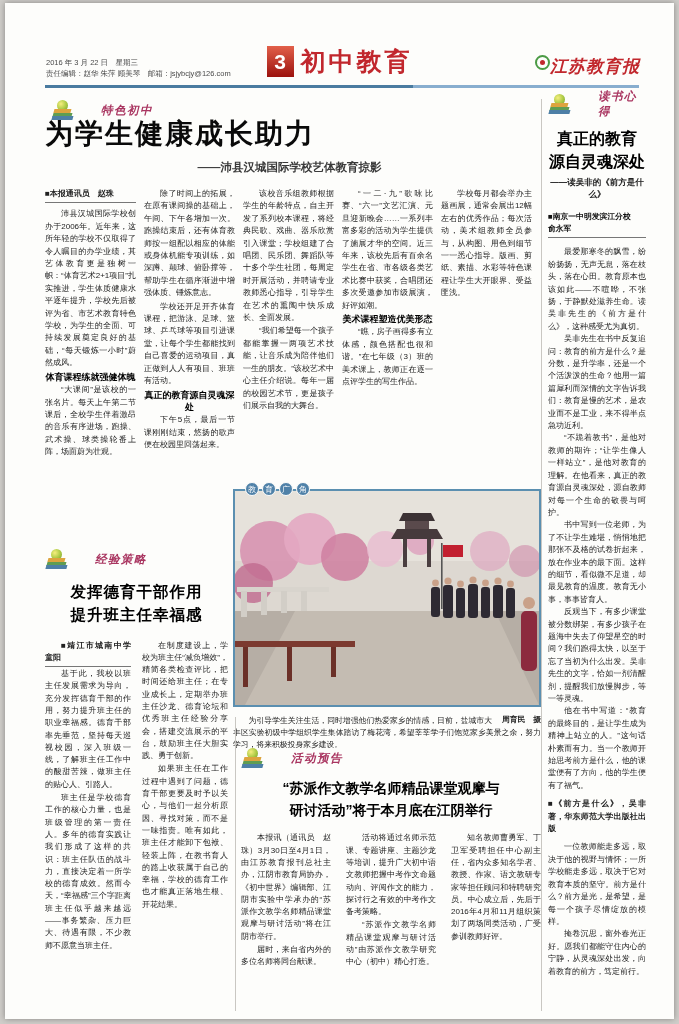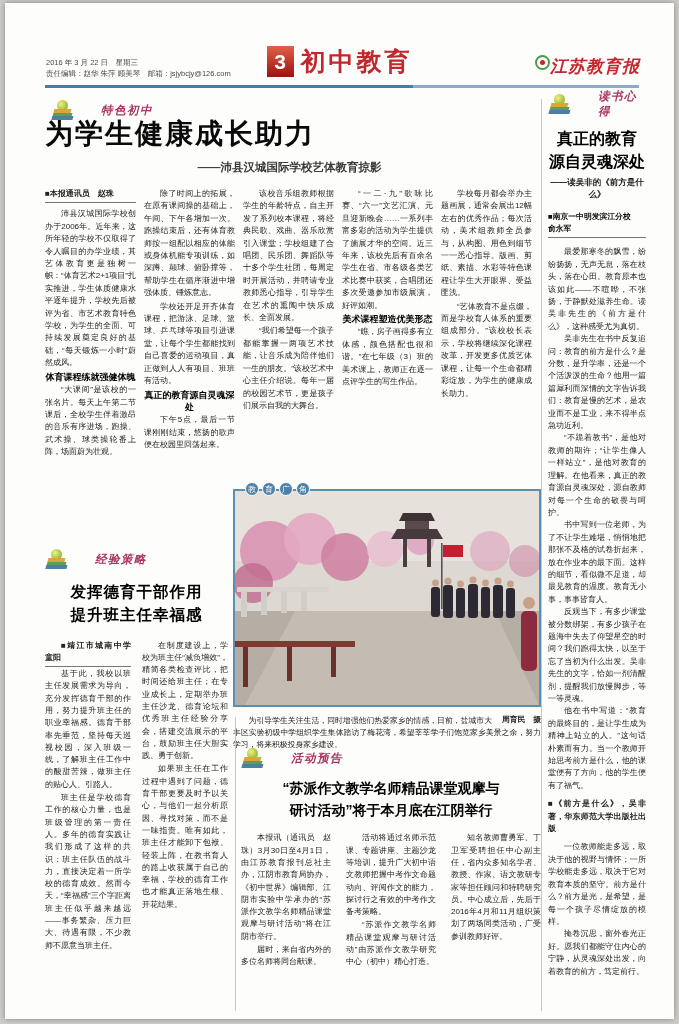--- a/index.html
+++ b/index.html
@@ -137,21 +137,20 @@
         <p>该校音乐组教师根据学生的年龄特点，自主开发了系列校本课程，将经典民歌、戏曲、器乐欣赏引入课堂；学校组建了合唱团、民乐团、舞蹈队等十多个学生社团，每周定时开展活动，并聘请专业教师悉心指导，引导学生在艺术的熏陶中快乐成长、全面发展。</p>
         <p>“我们希望每一个孩子都能掌握一两项艺术技能，让音乐成为陪伴他们一生的朋友。”该校艺术中心主任介绍说。每年一届的校园艺术节，更是孩子们展示自我的大舞台。</p>
       </div>
       <div class="mcol h-short">
         <p>“一二·九”歌咏比赛、“六一”文艺汇演、元旦迎新晚会……一系列丰富多彩的活动为学生提供了施展才华的空间。近三年来，该校先后有百余名学生在省、市各级各类艺术比赛中获奖，合唱团还多次受邀参加市级展演，好评如潮。</p>
         <p class="subhead">美术课程塑造优美形态</p>
         <p>“瞧，房子画得多有立体感，颜色搭配也很和谐。”在七年级（3）班的美术课上，教师正在逐一点评学生的写生作品。</p>
       </div>
       <div class="mcol h-short">
         <p>学校每月都会举办主题画展，通常会展出12幅左右的优秀作品；每次活动，美术组教师全员参与，从构图、用色到细节一一悉心指导。版画、剪纸、素描、水彩等特色课程让学生大开眼界、受益匪浅。</p>
-        <p>“艺体教育不是点缀，而是学校育人体系的重要组成部分。”该校校长表示，学校将继续深化课程改革，开发更多优质艺体课程，让每一个生命都精彩绽放，为学生的健康成长助力。</p>
       </div>
     </div>
   </div>
 
   <div class="photo-box">
     <svg class="scene" viewBox="0 0 304 214" preserveAspectRatio="none">
       <rect x="0" y="0" width="304" height="214" fill="#ddd8d1"></rect>
       <rect x="0" y="0" width="304" height="70" fill="#e6e2db"></rect>
 
       <circle cx="35" cy="60" r="30" fill="#d793b0" opacity="0.9"></circle>

